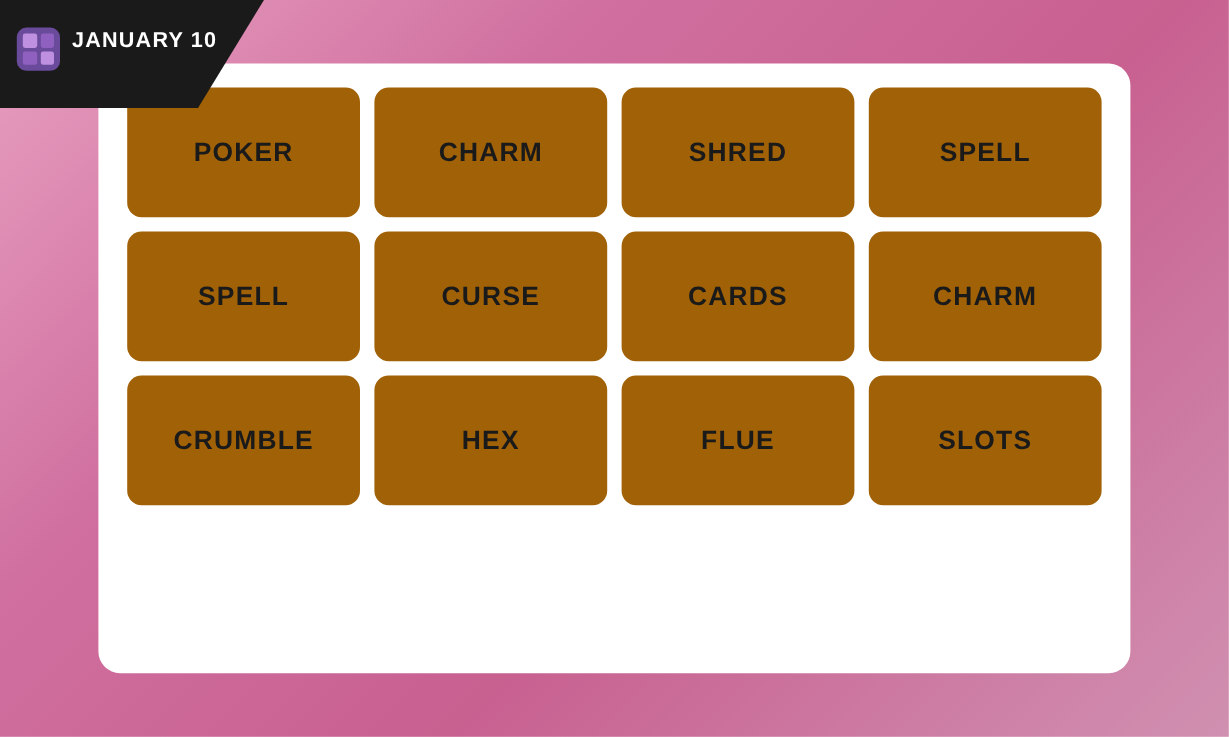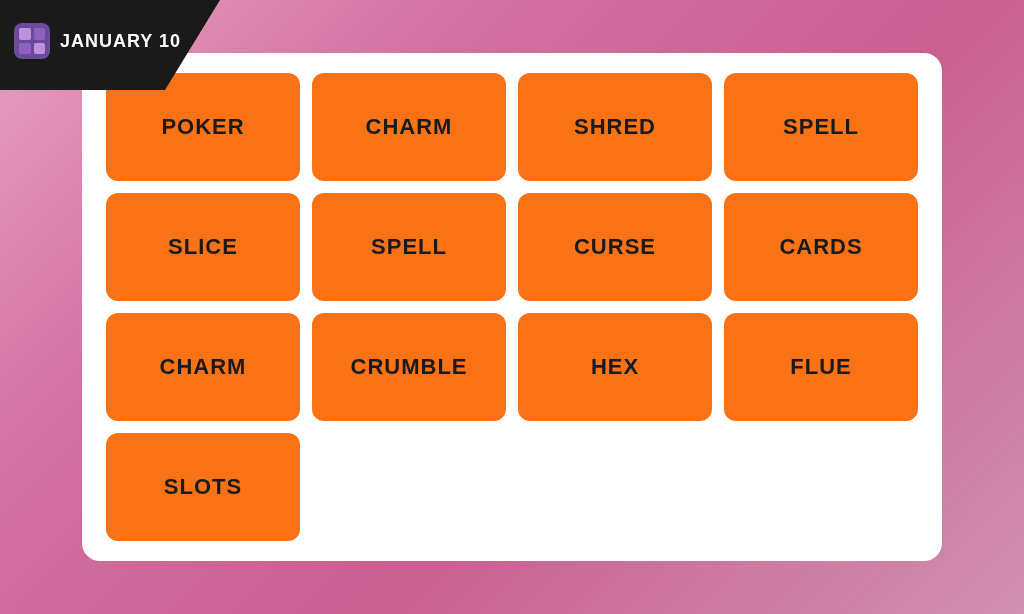--- a/index.html
+++ b/index.html
@@ -28,21 +28,21 @@
       display: flex;
       align-items: center;
       justify-content: flex-start;
       padding-left: 14px;
       padding-bottom: 8px;
       z-index: 10;
     }
 
     .banner-content {
       display: flex;
-      align-items: center;
+      align-items: flex-start;
       gap: 10px;
     }
 
     .app-icon {
       width: 36px;
       height: 36px;
       border-radius: 8px;
       background: #6a4a9a;
       display: grid;
       grid-template-columns: 1fr 1fr;
@@ -77,21 +77,21 @@
     }
 
     .grid {
       display: grid;
       grid-template-columns: repeat(4, 1fr);
       grid-template-rows: repeat(4, 1fr);
       gap: 12px;
     }
 
     .card {
-      background: #f97316;
+      background: #a16207;
       border-radius: 12px;
       display: flex;
       align-items: center;
       justify-content: center;
       height: 108px;
       cursor: pointer;
       transition: background 0.15s;
     }
 
     .card-label {
@@ -125,23 +125,20 @@
       <div class="card">
         <span class="card-label">CHARM</span>
       </div>
       <div class="card">
         <span class="card-label">SHRED</span>
       </div>
       <div class="card">
         <span class="card-label">SPELL</span>
       </div>
       <div class="card">
-        <span class="card-label">SLICE</span>
-      </div>
-      <div class="card">
         <span class="card-label">SPELL</span>
       </div>
       <div class="card">
         <span class="card-label">CURSE</span>
       </div>
       <div class="card">
         <span class="card-label">CARDS</span>
       </div>
       <div class="card">
         <span class="card-label">CHARM</span>

